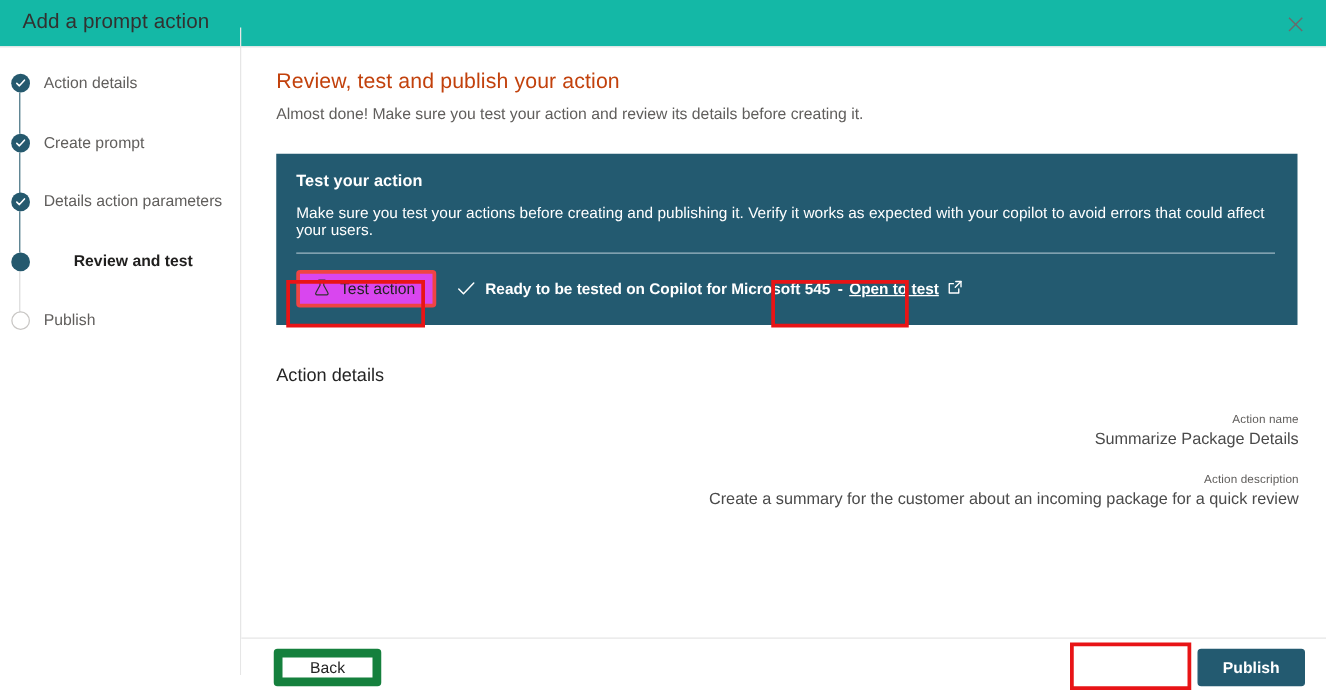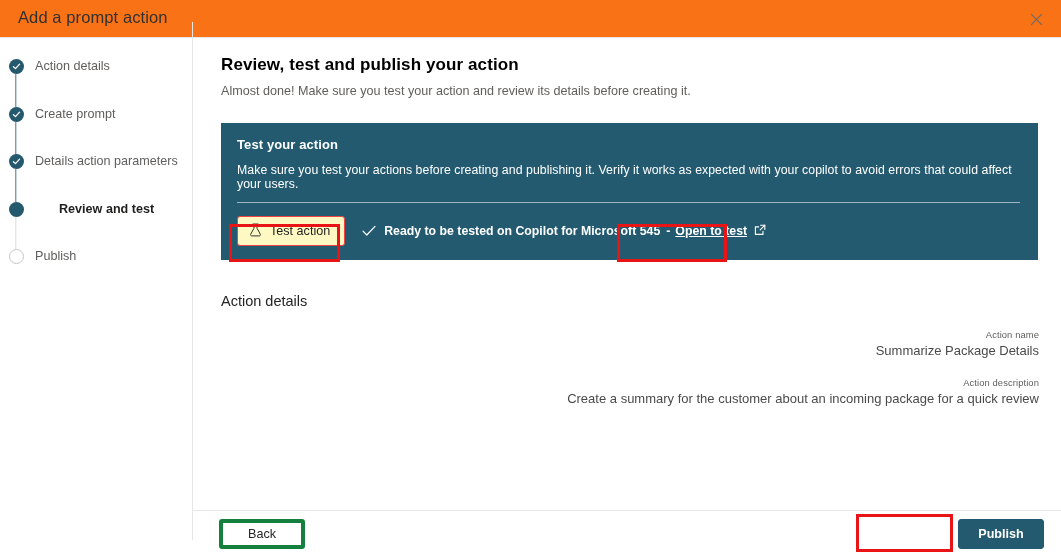--- a/index.html
+++ b/index.html
@@ -15,21 +15,21 @@
     overflow: hidden;
     position: relative;
   }
 
   
   .dialog-header {
     height: 37px;
     position: relative;
     display: flex;
     align-items: center;
-    background: #f97316;
+    background: #14b8a6;
   }
   .dialog-title {
     position: absolute;
     left: 18px;
     top: 8px;
     font-size: 16.5px;
     color: #323130;
     letter-spacing: .1px;
   }
   .close-btn {
@@ -139,23 +139,23 @@
     flex: 1 1 auto;
     position: relative;
     padding: 0;
     box-sizing: border-box;
   }
   .main-inner {
     padding: 33px 22px 0 28px;
   }
   .page-title {
     font-size: 17px;
-    color: #000000;
+    color: #c2410c;
     margin: 0 0 9px 0;
-    font-weight: bold;
+    font-weight: normal;
     letter-spacing: .1px;
   }
   .page-subtitle {
     font-size: 12.6px;
     color: #605e5c;
     margin: 0 0 25px 0;
   }
 
   
   .test-banner {
@@ -182,23 +182,23 @@
     height: 1px;
     background: #9fb8c3;
     margin: 0 0 13px 0;
   }
   .banner-actions {
     display: flex;
     align-items: center;
     height: 30px;
   }
   .test-action-btn {
-    background: #fef9c3;
+    background: #d946ef;
     color: #242424;
-    border: 1px solid #ef4444;
+    border: 3px solid #ef4444;
     border-radius: 3px;
     height: 30px;
     padding: 0 14px 0 11px;
     display: inline-flex;
     align-items: center;
     gap: 8px;
     font-size: 12.6px;
     font-family: "Liberation Sans", sans-serif;
     cursor: pointer;
     white-space: nowrap;
@@ -283,21 +283,21 @@
     font-family: "Liberation Sans", sans-serif;
     cursor: pointer;
     display: inline-flex;
     align-items: center;
     justify-content: center;
     box-sizing: border-box;
     white-space: nowrap;
   }
   .btn-secondary {
     background: #ffffff;
-    border: 4px solid #15803d;
+    border: 7px solid #15803d;
     color: #242424;
     min-width: 86px;
     padding: 0 14px;
   }
   .btn-primary {
     background: #235a70;
     border: 1px solid #235a70;
     color: #ffffff;
     font-weight: bold;
     min-width: 86px;

